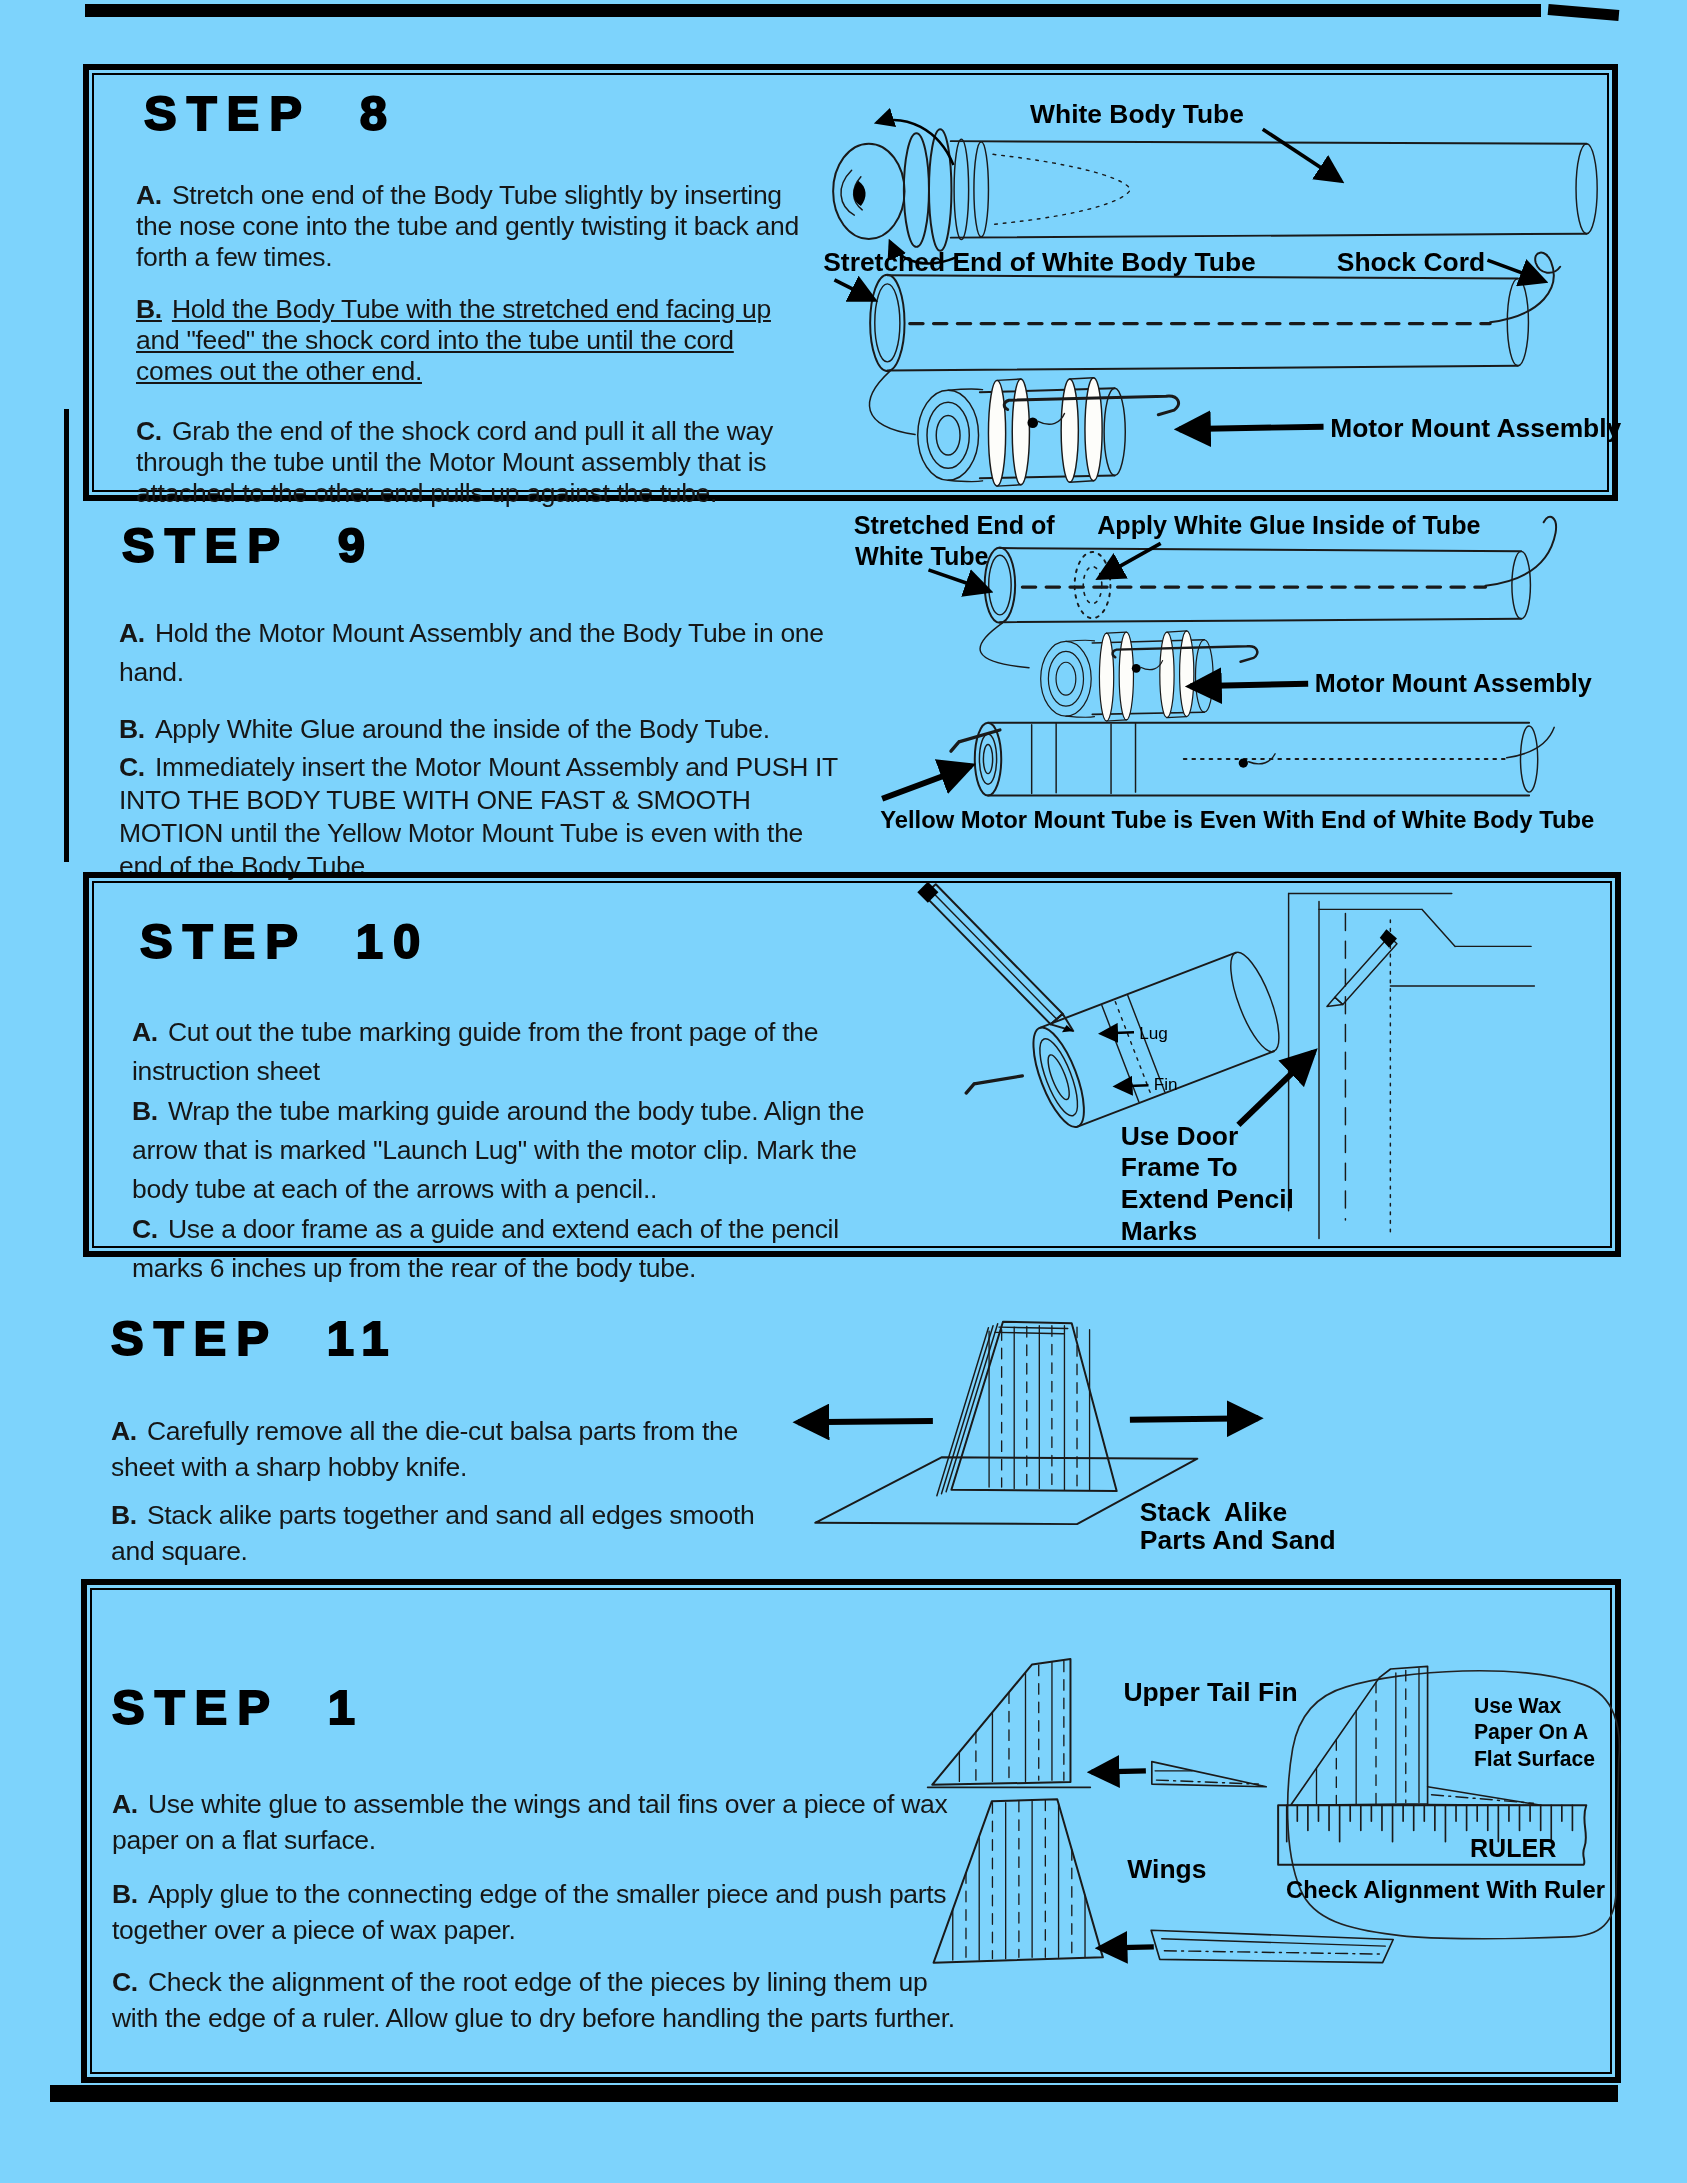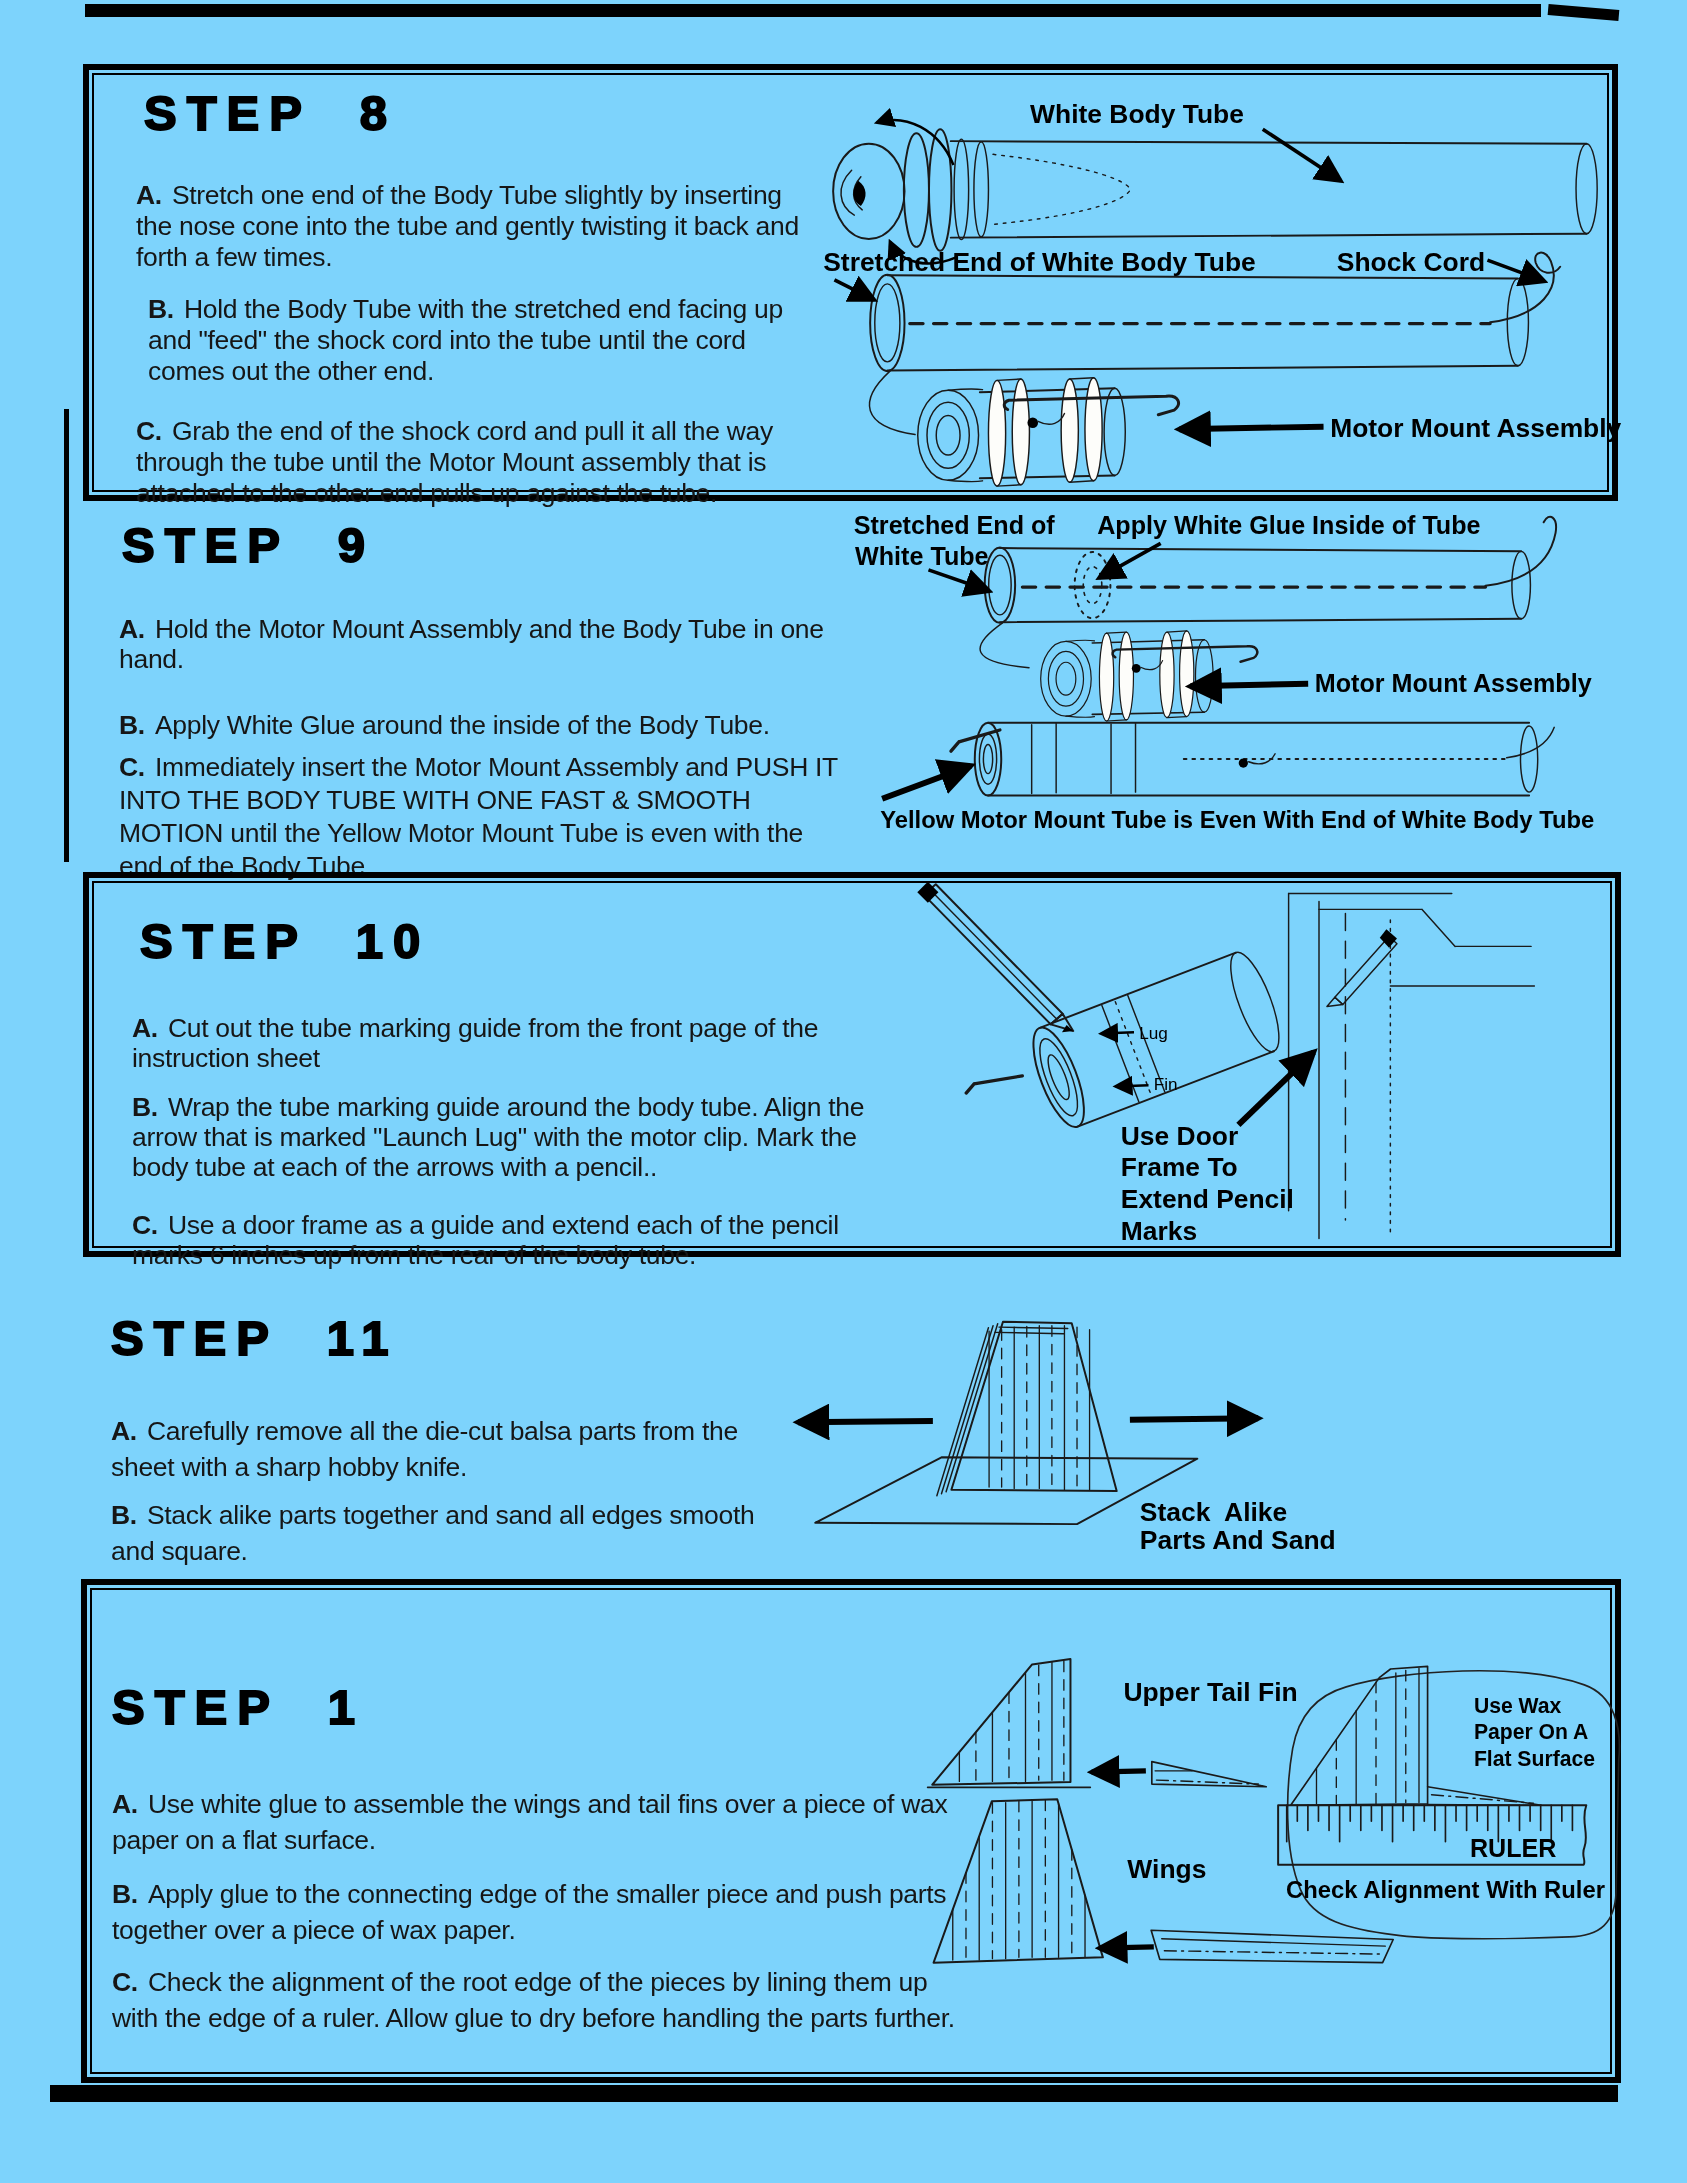--- a/index.html
+++ b/index.html
@@ -4,21 +4,21 @@
 <style>
   html,body{margin:0;padding:0;background:#777;}
   #page{position:relative;width:1687px;height:2183px;background:#7dd3fc;
         font-family:"Liberation Sans",sans-serif;color:#111;overflow:hidden;}
   .art{position:absolute;background:#000;}
   .panel{position:absolute;border:6.6px solid #000;}
   .panel::after{content:"";position:absolute;inset:3.3px;border:2px solid #000;pointer-events:none;}
   .step-title{position:absolute;font-weight:bold;font-size:49px;letter-spacing:10px;
         word-spacing:25px;-webkit-text-stroke:2px #000;white-space:nowrap;color:#000;}
   .para{position:absolute;font-size:26.5px;color:#161616;letter-spacing:-0.3px;}
-  .lh47{line-height:31px}.lh50{line-height:33px}.lh52{line-height:30px}
+  .lh47{line-height:31px}.lh50{line-height:33px}.lh52{line-height:39px}
   .lh54{line-height:36px}.lh55{line-height:36px}
   .lead{font-weight:bold;margin-right:10px;}
   svg{position:absolute;overflow:visible;}
   .ln{stroke:#1a1a1a;fill:none;stroke-width:3;stroke-linecap:round;stroke-linejoin:round;}
   .thin{stroke-width:2.2;}
   .dash{stroke-dasharray:20 16;stroke-width:5;}
   .dot{stroke-dasharray:4 9;}
   .dashdot{stroke-dasharray:18 8 3 8;stroke-width:2.2;}
   .arr{stroke:#000;fill:none;stroke-width:5.5;stroke-linecap:butt;}
   .arrT{stroke-width:9;}
@@ -38,21 +38,21 @@
   <div class="art" style="left:85px;top:4px;width:1456px;height:13.2px;"></div>
   <div class="art" style="left:1548px;top:6.6px;width:71px;height:10.6px;transform:rotate(5deg);"></div>
   <div class="art" style="left:64px;top:409px;width:4.6px;height:453px;"></div>
   <div class="art" style="left:50px;top:2085px;width:1568px;height:17px;"></div>
 
   <div class="panel" style="left:83px;top:64px;width:1523px;height:425px;"></div>
   <h2 class="step-title" style="left:144px;top:85px;margin:0;">STEP 8</h2>
 
   <p class="para lh47" style="left:136px;top:153px;width:681px;">
     <b class="lead">A.</b><span>Stretch one end of the Body Tube slightly by inserting the nose cone into the tube and gently twisting it back and forth a few times.</span></p>
-  <p class="para lh47" style="left:148px;top:267px;width:681px;">
+  <p class="para lh47" style="left:136px;top:267px;width:681px;text-decoration:underline;">
     <b class="lead">B.</b><span>Hold the Body Tube with the stretched end facing up and "feed" the shock cord into the tube until the cord comes out the other end.</span></p>
   <p class="para lh47" style="left:136px;top:389px;width:681px;">
     <b class="lead">C.</b><span>Grab the end of the shock cord and pull it all the way through the tube until the Motor Mount assembly that is attached to the other end pulls up against the tube.</span></p>
 
   <svg style="left:801px;top:79px;" width="827" height="423" viewBox="1210 120 1250 640">
     <defs>
       <marker id="ah" markerWidth="8" markerHeight="8" viewBox="0 0 10 10" refX="8.5" refY="5" orient="auto">
           <path d="M0,0L10,5L0,10Z" fill="#000"></path>
         </marker>
       <marker id="ahT" markerWidth="6.2" markerHeight="6.2" viewBox="0 0 10 10" refX="8.5" refY="5" orient="auto">

